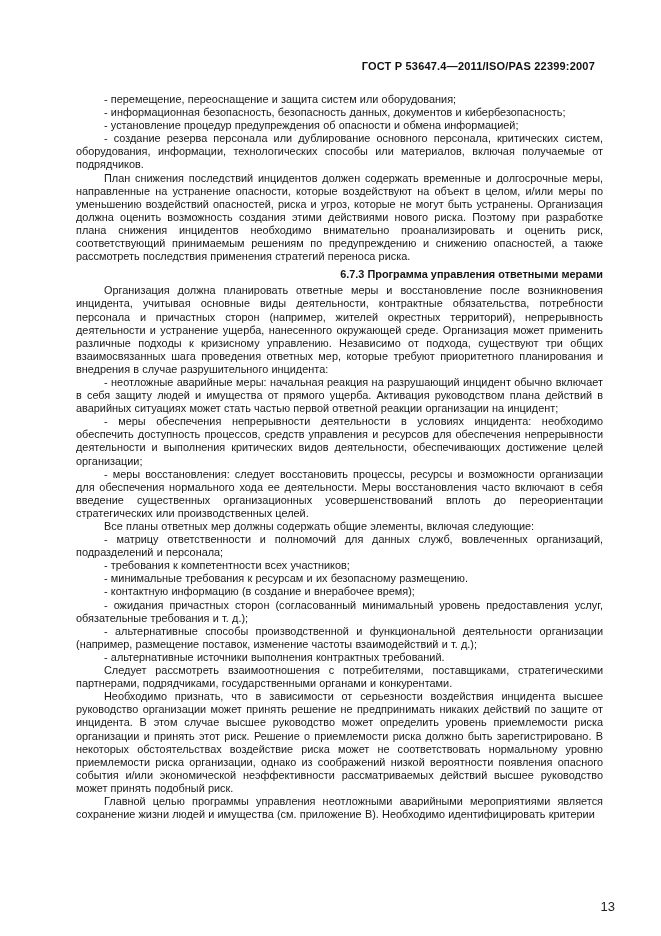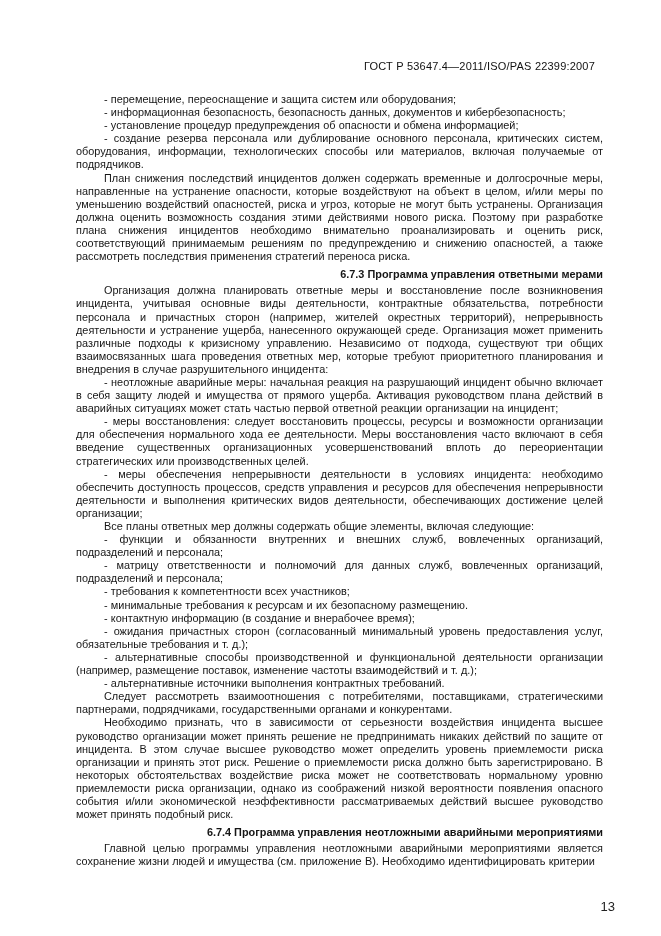--- a/index.html
+++ b/index.html
@@ -16,21 +16,21 @@
     font-family: "Liberation Sans", "DejaVu Sans", sans-serif;
     color: #1c1c1c;
   }
   .doc-header {
     position: absolute;
     top: 60px;
     left: 68px;
     right: 66px;
     text-align: right;
     font-size: 11px;
-    font-weight: normal;
+    font-weight: bold;
     letter-spacing: 0.2px;
     color: #111;
   }
   .doc-body {
     position: absolute;
     top: 93px;
     left: 68px;
     width: 527px;
     font-size: 10.9px;
     line-height: 13.1px;
@@ -66,32 +66,30 @@
 
   <div class="doc-body">
     <p class="para">- перемещение, переоснащение и защита систем или оборудования;</p>
     <p class="para">- информационная безопасность, безопасность данных, документов и кибербезопасность;</p>
     <p class="para">- установление процедур предупреждения об опасности и обмена информацией;</p>
     <p class="para">- создание резерва персонала или дублирование основного персонала, критических систем, оборудования, информации, технологических способы или материалов, включая получаемые от подрядчиков.</p>
     <p class="para">План снижения последствий инцидентов должен содержать временные и долгосрочные меры, направленные на устранение опасности, которые воздействуют на объект в целом, и/или меры по уменьшению воздействий опасностей, риска и угроз, которые не могут быть устранены. Организация должна оценить возможность создания этими действиями нового риска. Поэтому при разработке плана снижения инцидентов необходимо внимательно проанализировать и оценить риск, соответствующий принимаемым решениям по предупреждению и снижению опасностей, а также рассмотреть последствия применения стратегий переноса риска.</p>
     <p class="heading">6.7.3 Программа управления ответными мерами</p>
     <p class="para">Организация должна планировать ответные меры и восстановление после возникновения инцидента, учитывая основные виды деятельности, контрактные обязательства, потребности персонала и причастных сторон (например, жителей окрестных территорий), непрерывность деятельности и устранение ущерба, нанесенного окружающей среде. Организация может применить различные подходы к кризисному управлению. Независимо от подхода, существуют три общих взаимосвязанных шага проведения ответных мер, которые требуют приоритетного планирования и внедрения в случае разрушительного инцидента:</p>
     <p class="para">- неотложные аварийные меры: начальная реакция на разрушающий инцидент обычно включает в себя защиту людей и имущества от прямого ущерба. Активация руководством плана действий в аварийных ситуациях может стать частью первой ответной реакции организации на инцидент;</p>
+    <p class="para">- меры обеспечения непрерывности деятельности в условиях инцидента: необходимо обеспечить доступность процессов, средств управления и ресурсов для обеспечения непрерывности деятельности и выполнения критических видов деятельности, обеспечивающих достижение целей организации;</p>
     <p class="para">- меры восстановления: следует восстановить процессы, ресурсы и возможности организации для обеспечения нормального хода ее деятельности. Меры восстановления часто включают в себя введение существенных организационных усовершенствований вплоть до переориентации стратегических или производственных целей.</p>
-    <p class="para">- меры обеспечения непрерывности деятельности в условиях инцидента: необходимо обеспечить доступность процессов, средств управления и ресурсов для обеспечения непрерывности деятельности и выполнения критических видов деятельности, обеспечивающих достижение целей организации;</p>
     <p class="para">Все планы ответных мер должны содержать общие элементы, включая следующие:</p>
-    <p class="para">- функции и обязанности внутренних и внешних служб, вовлеченных организаций, подразделений и персонала;</p>
     <p class="para">- матрицу ответственности и полномочий для данных служб, вовлеченных организаций, подразделений и персонала;</p>
     <p class="para">- требования к компетентности всех участников;</p>
     <p class="para">- минимальные требования к ресурсам и их безопасному размещению.</p>
     <p class="para">- контактную информацию (в создание и внерабочее время);</p>
     <p class="para">- ожидания причастных сторон (согласованный минимальный уровень предоставления услуг, обязательные требования и т. д.);</p>
     <p class="para">- альтернативные способы производственной и функциональной деятельности организации (например, размещение поставок, изменение частоты взаимодействий и т. д.);</p>
     <p class="para">- альтернативные источники выполнения контрактных требований.</p>
     <p class="para">Следует рассмотреть взаимоотношения с потребителями, поставщиками, стратегическими партнерами, подрядчиками, государственными органами и конкурентами.</p>
     <p class="para">Необходимо признать, что в зависимости от серьезности воздействия инцидента высшее руководство организации может принять решение не предпринимать никаких действий по защите от инцидента. В этом случае высшее руководство может определить уровень приемлемости риска организации и принять этот риск. Решение о приемлемости риска должно быть зарегистрировано. В некоторых обстоятельствах воздействие риска может не соответствовать нормальному уровню приемлемости риска организации, однако из соображений низкой вероятности появления опасного события и/или экономической неэффективности рассматриваемых действий высшее руководство может принять подобный риск.</p>
-    <p class="heading">6.7.4 Программа управления неотложными аварийными мероприятиями</p>
     <p class="para">Главной целью программы управления неотложными аварийными мероприятиями является сохранение жизни людей и имущества (см. приложение В). Необходимо идентифицировать критерии</p>
   </div>
 
   <div class="page-number">13</div>
 
 </div>
 
 </body></html>

